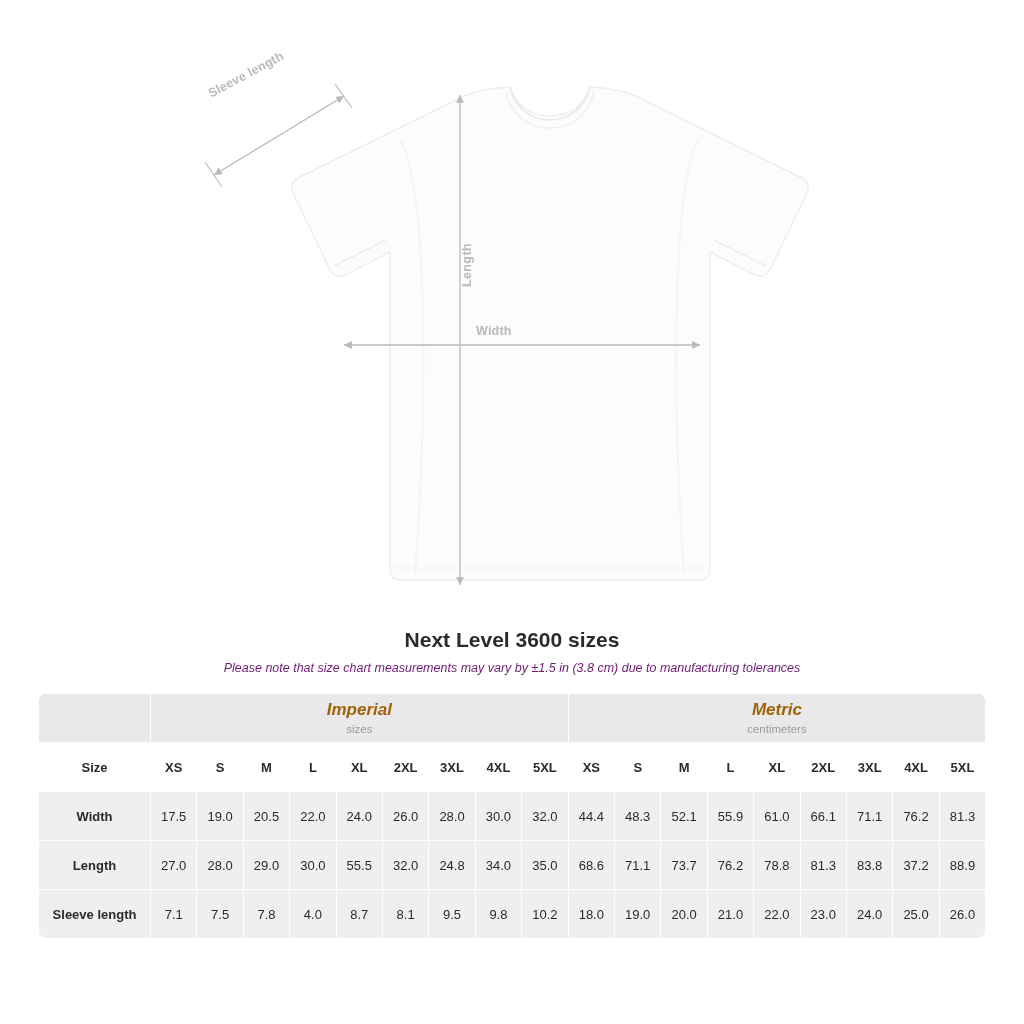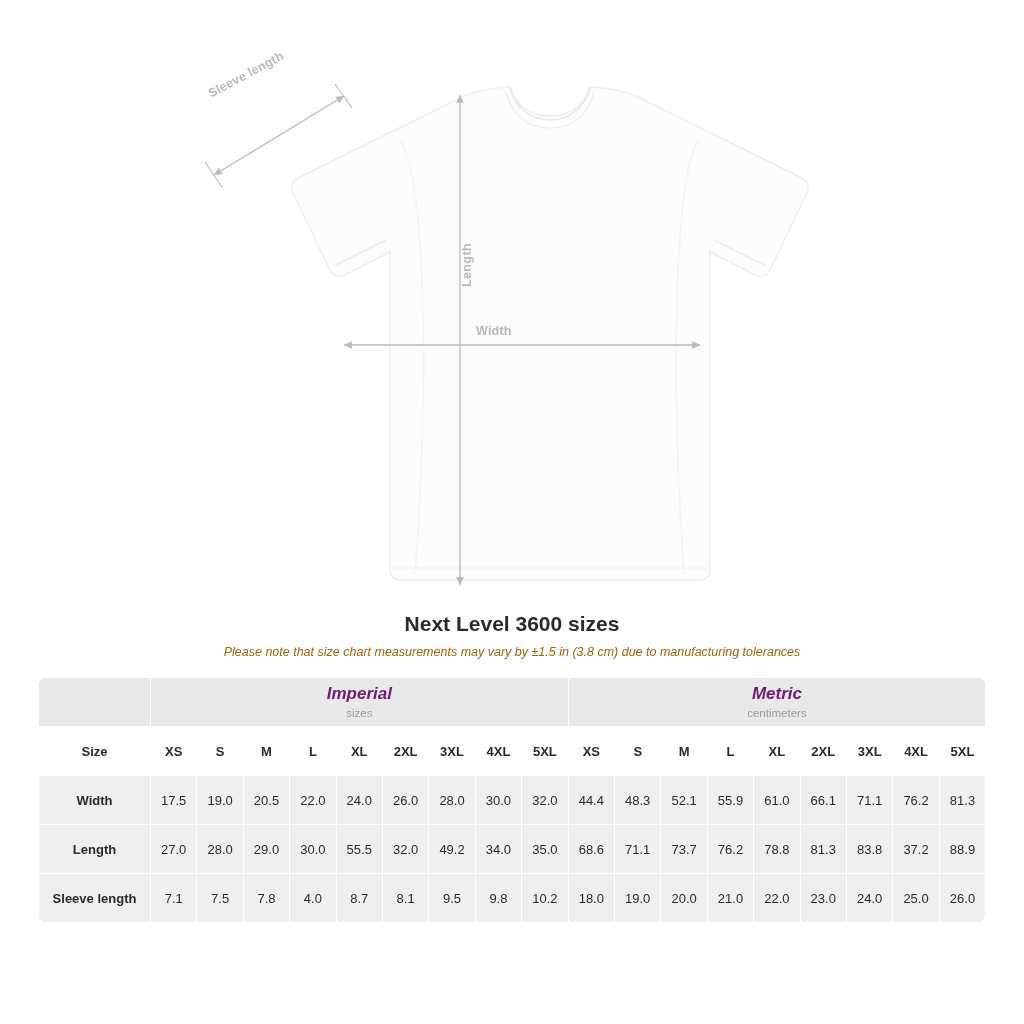--- a/index.html
+++ b/index.html
@@ -52,32 +52,32 @@
   }
   .dim-label.sleeve-lbl {
     left: 206px; top: 88px;
     transform: rotate(-28deg);
     transform-origin: left top;
   }
 
   
   .title-block {
     text-align: center;
-    margin-top: 12px;
+    margin-top: 28px;
   }
   .chart-title {
     font-size: 21px;
     font-weight: bold;
     color: #2b2b2b;
     margin: 0;
   }
   .chart-note {
     font-size: 12.5px;
     font-style: italic;
-    color: #a16207;
+    color: #701a75;
     margin: 9px 0 0 0;
   }
 
   
   .table-wrap {
     margin: 18px 38px 0 38px;
   }
   table.size-table {
     width: 948px;
     border-collapse: collapse;
@@ -94,21 +94,21 @@
   }
   .unit-header td {
     height: 72px;
     background: #e9e9e9;
   }
   .unit-header td.blank { background: #e9e9e9; }
   .unit-name {
     font-size: 17px;
     font-style: italic;
     font-weight: bold;
-    color: #701a75;
+    color: #a16207;
     line-height: 1.25;
   }
   .unit-sub {
     font-size: 11.5px;
     color: #9a9a9a;
     line-height: 1.4;
   }
   .size-row td {
     background: #ffffff;
     font-weight: bold;
@@ -267,21 +267,21 @@
         </tr>
 
         <tr class="data-row alt">
           <td class="rowlabel">Length</td>
           <td>27.0</td>
           <td>28.0</td>
           <td>29.0</td>
           <td>30.0</td>
           <td>55.5</td>
           <td>32.0</td>
-          <td>49.2</td>
+          <td>24.8</td>
           <td>34.0</td>
           <td>35.0</td>
           <td>68.6</td>
           <td>71.1</td>
           <td>73.7</td>
           <td>76.2</td>
           <td>78.8</td>
           <td>81.3</td>
           <td>83.8</td>
           <td>37.2</td>

